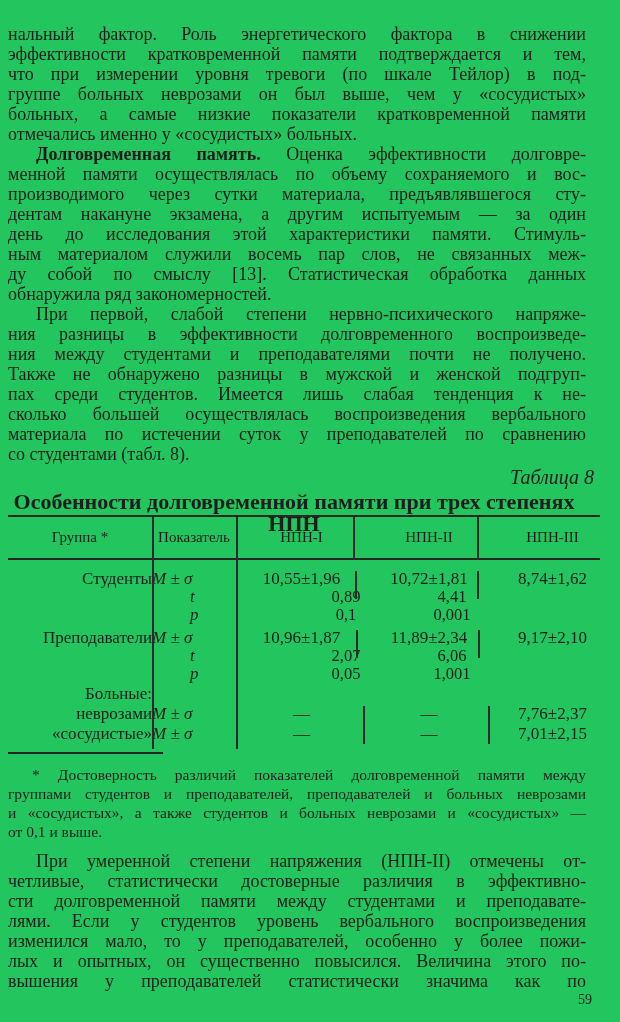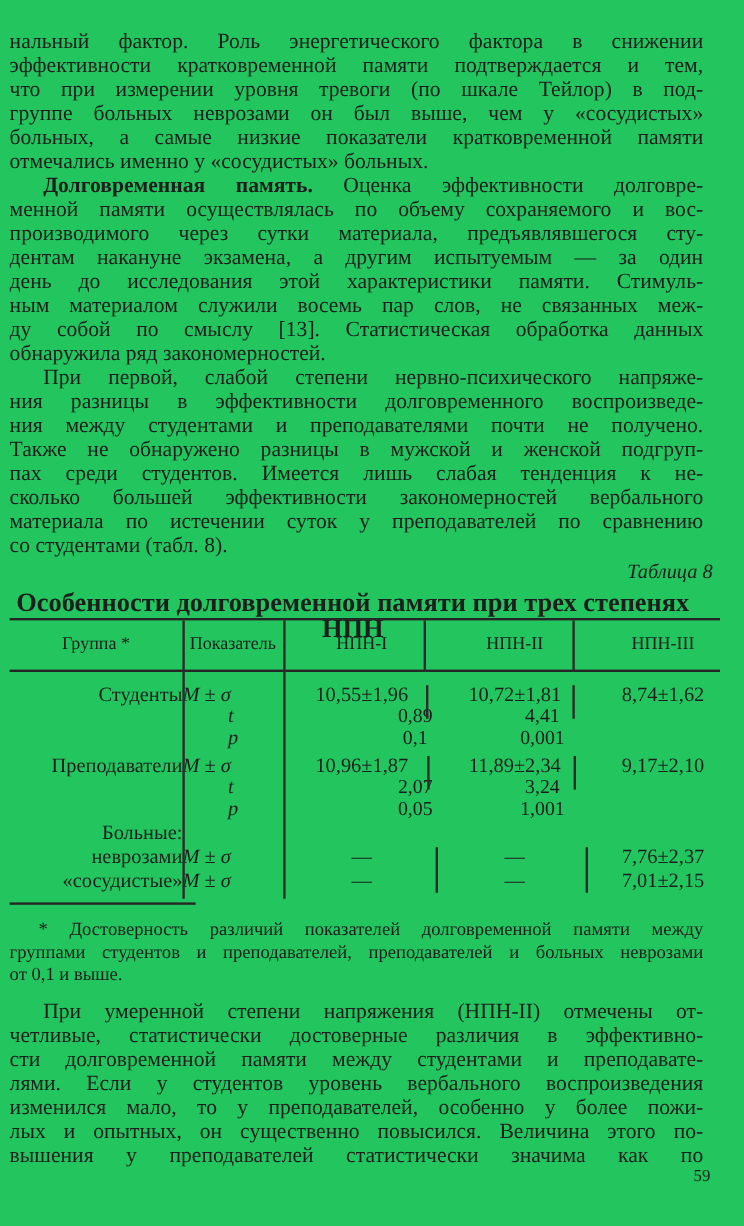--- a/index.html
+++ b/index.html
@@ -12,21 +12,21 @@
   }
   
   .line{
     font-size:18px;line-height:20px;height:20px;
     text-align:justify;text-align-last:justify;overflow:hidden;
   }
   .line.end{text-align-last:left;}
   .line.ind{text-indent:28px;}
   .line b{font-weight:bold;}
   
-  .caption{font-style:italic;font-size:17px;line-height:20px;height:20px;
+  .caption{font-style:italic;font-size:20px;line-height:20px;height:20px;
     text-align:right;margin-top:3px;margin-right:-8px;}
   .ttitle{font-weight:bold;font-size:22px;line-height:22px;height:22px;
     width:572px;text-align:center;margin-top:4px;}
   
   .stat-table{position:relative;width:592px;margin-top:2px;
     border-top:2.5px solid #262626;font-size:17px;}
   .thead{display:flex;height:41px;border-bottom:2.5px solid #262626;
     align-items:center;font-size:15px;}
   .c{flex:none;box-sizing:border-box;}
   .c1{width:144px;text-align:right;padding-left:3px;}
@@ -81,21 +81,21 @@
         <div class="line">ным материалом служили восемь пар слов, не связанных меж-</div>
         <div class="line">ду собой по смыслу [13]. Статистическая обработка данных</div>
         <div class="line end">обнаружила ряд закономерностей.</div>
       </div>
       <div class="para">
         <div class="line ind">При первой, слабой степени нервно-психического напряже-</div>
         <div class="line">ния разницы в эффективности долговременного воспроизведе-</div>
         <div class="line">ния между студентами и преподавателями почти не получено.</div>
         <div class="line">Также не обнаружено разницы в мужской и женской подгруп-</div>
         <div class="line">пах среди студентов. Имеется лишь слабая тенденция к не-</div>
-        <div class="line">сколько большей эффективности закономерностей вербального</div>
+        <div class="line">сколько большей осуществлялась воспроизведения вербального</div>
         <div class="line">материала по истечении суток у преподавателей по сравнению</div>
         <div class="line end">со студентами (табл. 8).</div>
       </div>
     </div>
 
   <div class="caption">Таблица 8</div>
   <div class="ttitle">Особенности долговременной памяти при трех степенях НПН</div>
 
   <div class="stat-table" id="stat-table">
     <div class="thead" id="thead">
@@ -132,21 +132,21 @@
             <span class="c c1">Преподаватели</span>
             <span class="c c2 ital">M ± σ</span>
             <span class="c c3">10,96±1,87</span>
             <span class="c c4">11,89±2,34</span>
             <span class="c c5">9,17±2,10</span>
           </div>
           <div class="trow">
             <span class="c c1"></span>
             <span class="c c2 ital statlab">t</span>
             <span class="stat sl">2,07</span>
-            <span class="stat sr">3,24</span>
+            <span class="stat sr">6,06</span>
           </div>
           <div class="trow">
             <span class="c c1"></span>
             <span class="c c2 ital statlab">p</span>
             <span class="stat sl">0,05</span>
             <span class="stat sr">1,001</span>
           </div>
         </div>
         <div class="tg gp">
           <div class="trow">
@@ -180,20 +180,21 @@
     <div class="vline" style="left:348px;top:113px;height:28px;"></div>
     <div class="vline" style="left:470px;top:113px;height:28px;"></div>
     <div class="vline" style="left:355px;top:189px;height:38px;"></div>
     <div class="vline" style="left:480px;top:189px;height:38px;"></div>
   </div>
 
   <div class="fn-rule"></div>
   <div class="footnote" id="footnote">
       <div class="fn-line ind">* Достоверность различий показателей долговременной памяти между</div>
       <div class="fn-line">группами студентов и преподавателей, преподавателей и больных неврозами</div>
+      <div class="fn-line">и «сосудистых», а также студентов и больных неврозами и «сосудистых» —</div>
       <div class="fn-line end">от 0,1 и выше.</div>
     </div>
 
   <div class="bottom-text" id="bottom-text">
       <div class="para">
         <div class="line ind">При умеренной степени напряжения (НПН-II) отмечены от-</div>
         <div class="line">четливые, статистически достоверные различия в эффективно-</div>
         <div class="line">сти долговременной памяти между студентами и преподавате-</div>
         <div class="line">лями. Если у студентов уровень вербального воспроизведения</div>
         <div class="line">изменился мало, то у преподавателей, особенно у более пожи-</div>

